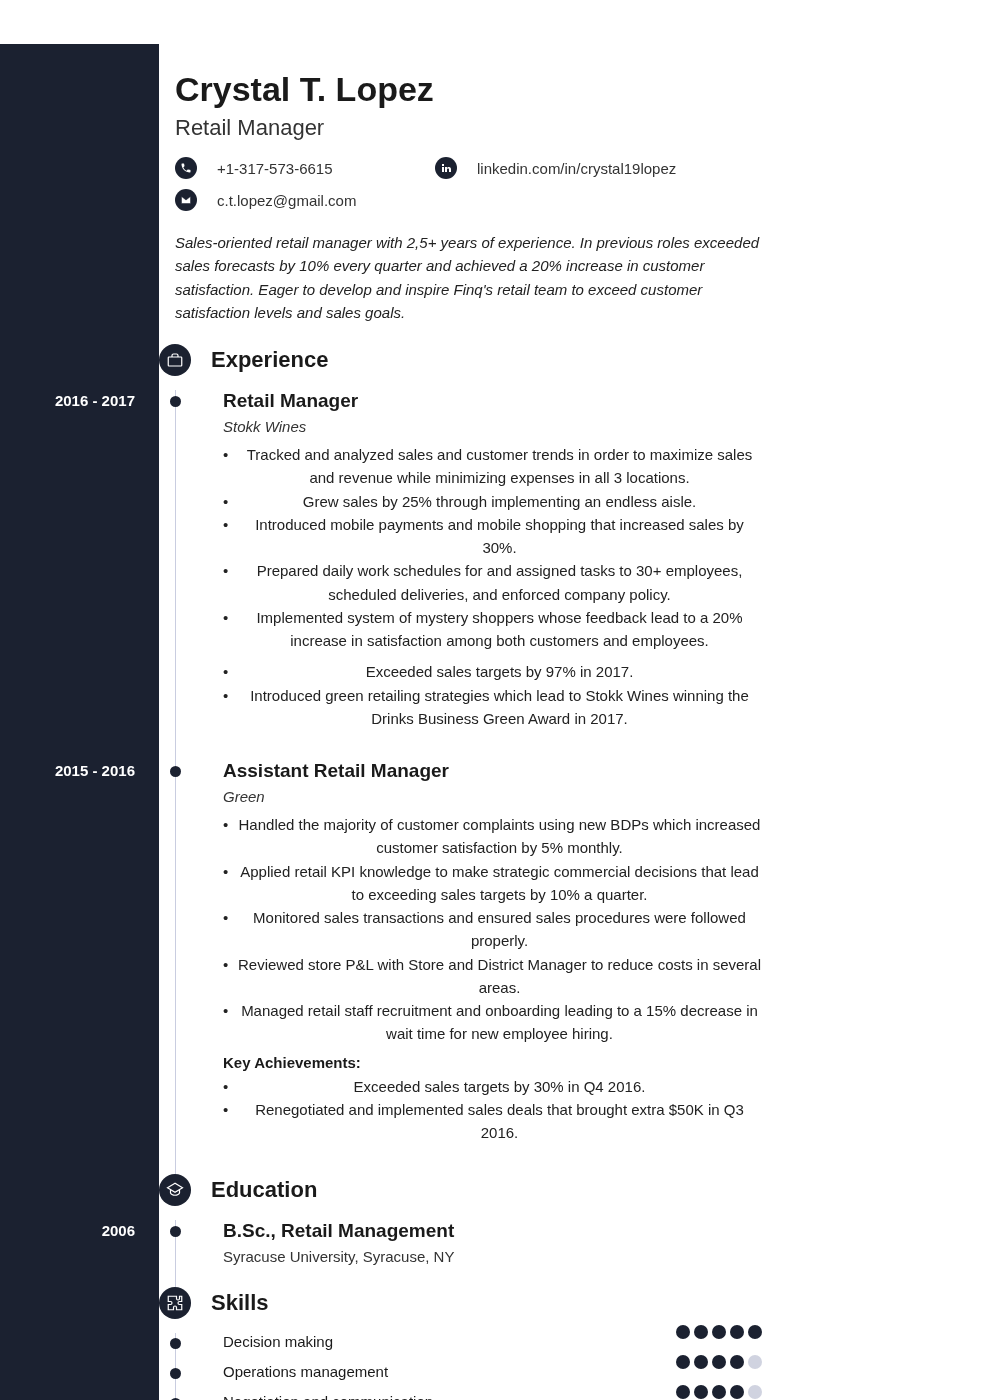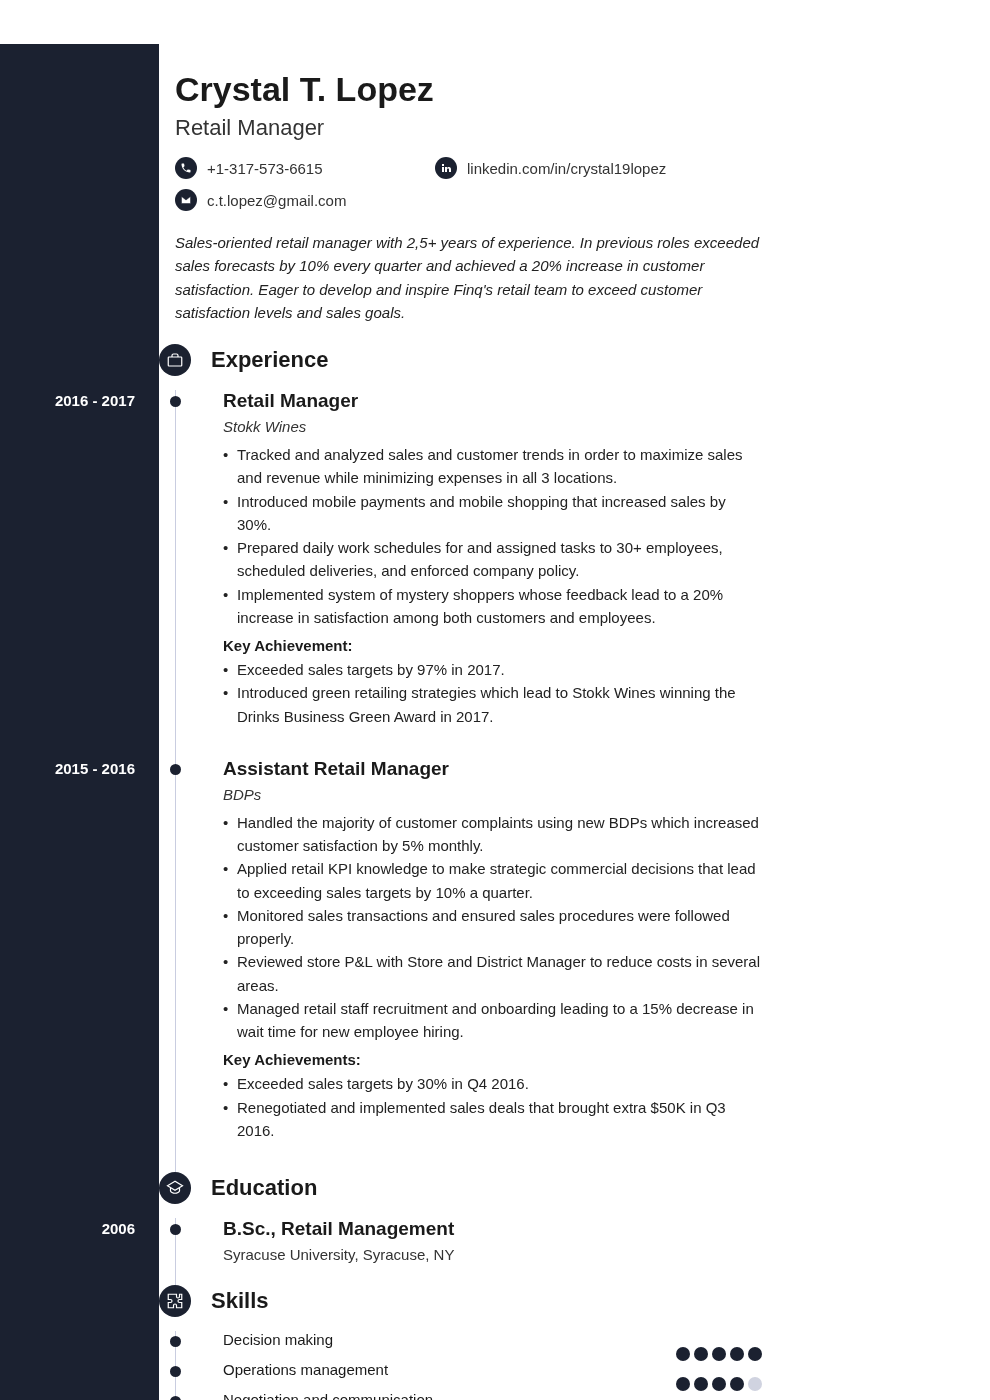--- a/index.html
+++ b/index.html
@@ -39,21 +39,21 @@
 }
 .contacts {
   display: flex;
   flex-wrap: wrap;
   gap: 10px 40px;
   margin-bottom: 20px;
 }
 .contact {
   display: flex;
   align-items: center;
-  gap: 10px;
+  gap: 20px;
   font-size: 15px;
   color: #333;
   min-width: 220px;
 }
 .icon-circle {
   width: 22px;
   height: 22px;
   border-radius: 50%;
   background: #1b2130;
   display: flex;
@@ -139,40 +139,41 @@
 .bullets {
   list-style: none;
   margin-bottom: 8px;
 }
 .bullets li {
   position: relative;
   padding-left: 14px;
   font-size: 15px;
   line-height: 1.55;
   color: #222;
+  text-align: center;
 }
 .bullets li::before {
   content: '•';
   position: absolute;
   left: 0;
   top: 0;
 }
 .key-label {
   font-weight: 700;
   font-size: 15px;
   margin-bottom: 4px;
 }
 .edu-school {
   font-size: 15px;
   color: #333;
   margin-top: 4px;
 }
 .skill-row {
   display: flex;
-  align-items: flex-end;
+  align-items: flex-start;
   justify-content: space-between;
   padding: 0;
   position: relative;
   gap: 8px;
 }
 .skill-row .entry { padding-bottom: 12px; flex: 1; }
 .skill-row .entry::before { top: 5px; }
 .skill-name { font-size: 15px; }
 .dots { display: flex; gap: 4px; margin-top: -8px; }
 .dot {
@@ -232,35 +233,35 @@
       <h2 class="section-title">Experience</h2>
     </div>
 
     <div class="timeline">
       <div class="entry">
         <div class="entry-dates">2016 - 2017</div>
         <div class="job-title">Retail Manager</div>
         <div class="company">Stokk Wines</div>
         <ul class="bullets">
           <li>Tracked and analyzed sales and customer trends in order to maximize sales and revenue while minimizing expenses in all 3 locations.</li>
+          <li>Grew sales by 25% through implementing an endless aisle.</li>
           <li>Introduced mobile payments and mobile shopping that increased sales by 30%.</li>
           <li>Prepared daily work schedules for and assigned tasks to 30+ employees, scheduled deliveries, and enforced company policy.</li>
           <li>Implemented system of mystery shoppers whose feedback lead to a 20% increase in satisfaction among both customers and employees.</li>
         </ul>
-        <div class="key-label">Key Achievement:</div>
         <ul class="bullets">
           <li>Exceeded sales targets by 97% in 2017.</li>
           <li>Introduced green retailing strategies which lead to Stokk Wines winning the Drinks Business Green Award in 2017.</li>
         </ul>
       </div>
 
       <div class="entry">
         <div class="entry-dates">2015 - 2016</div>
         <div class="job-title">Assistant Retail Manager</div>
-        <div class="company">BDPs</div>
+        <div class="company">Green</div>
         <ul class="bullets">
           <li>Handled the majority of customer complaints using new BDPs which increased customer satisfaction by 5% monthly.</li>
           <li>Applied retail KPI knowledge to make strategic commercial decisions that lead to exceeding sales targets by 10% a quarter.</li>
           <li>Monitored sales transactions and ensured sales procedures were followed properly.</li>
           <li>Reviewed store P&amp;L with Store and District Manager to reduce costs in several areas.</li>
           <li>Managed retail staff recruitment and onboarding leading to a 15% decrease in wait time for new employee hiring.</li>
         </ul>
         <div class="key-label">Key Achievements:</div>
         <ul class="bullets">
           <li>Exceeded sales targets by 30% in Q4 2016.</li>

